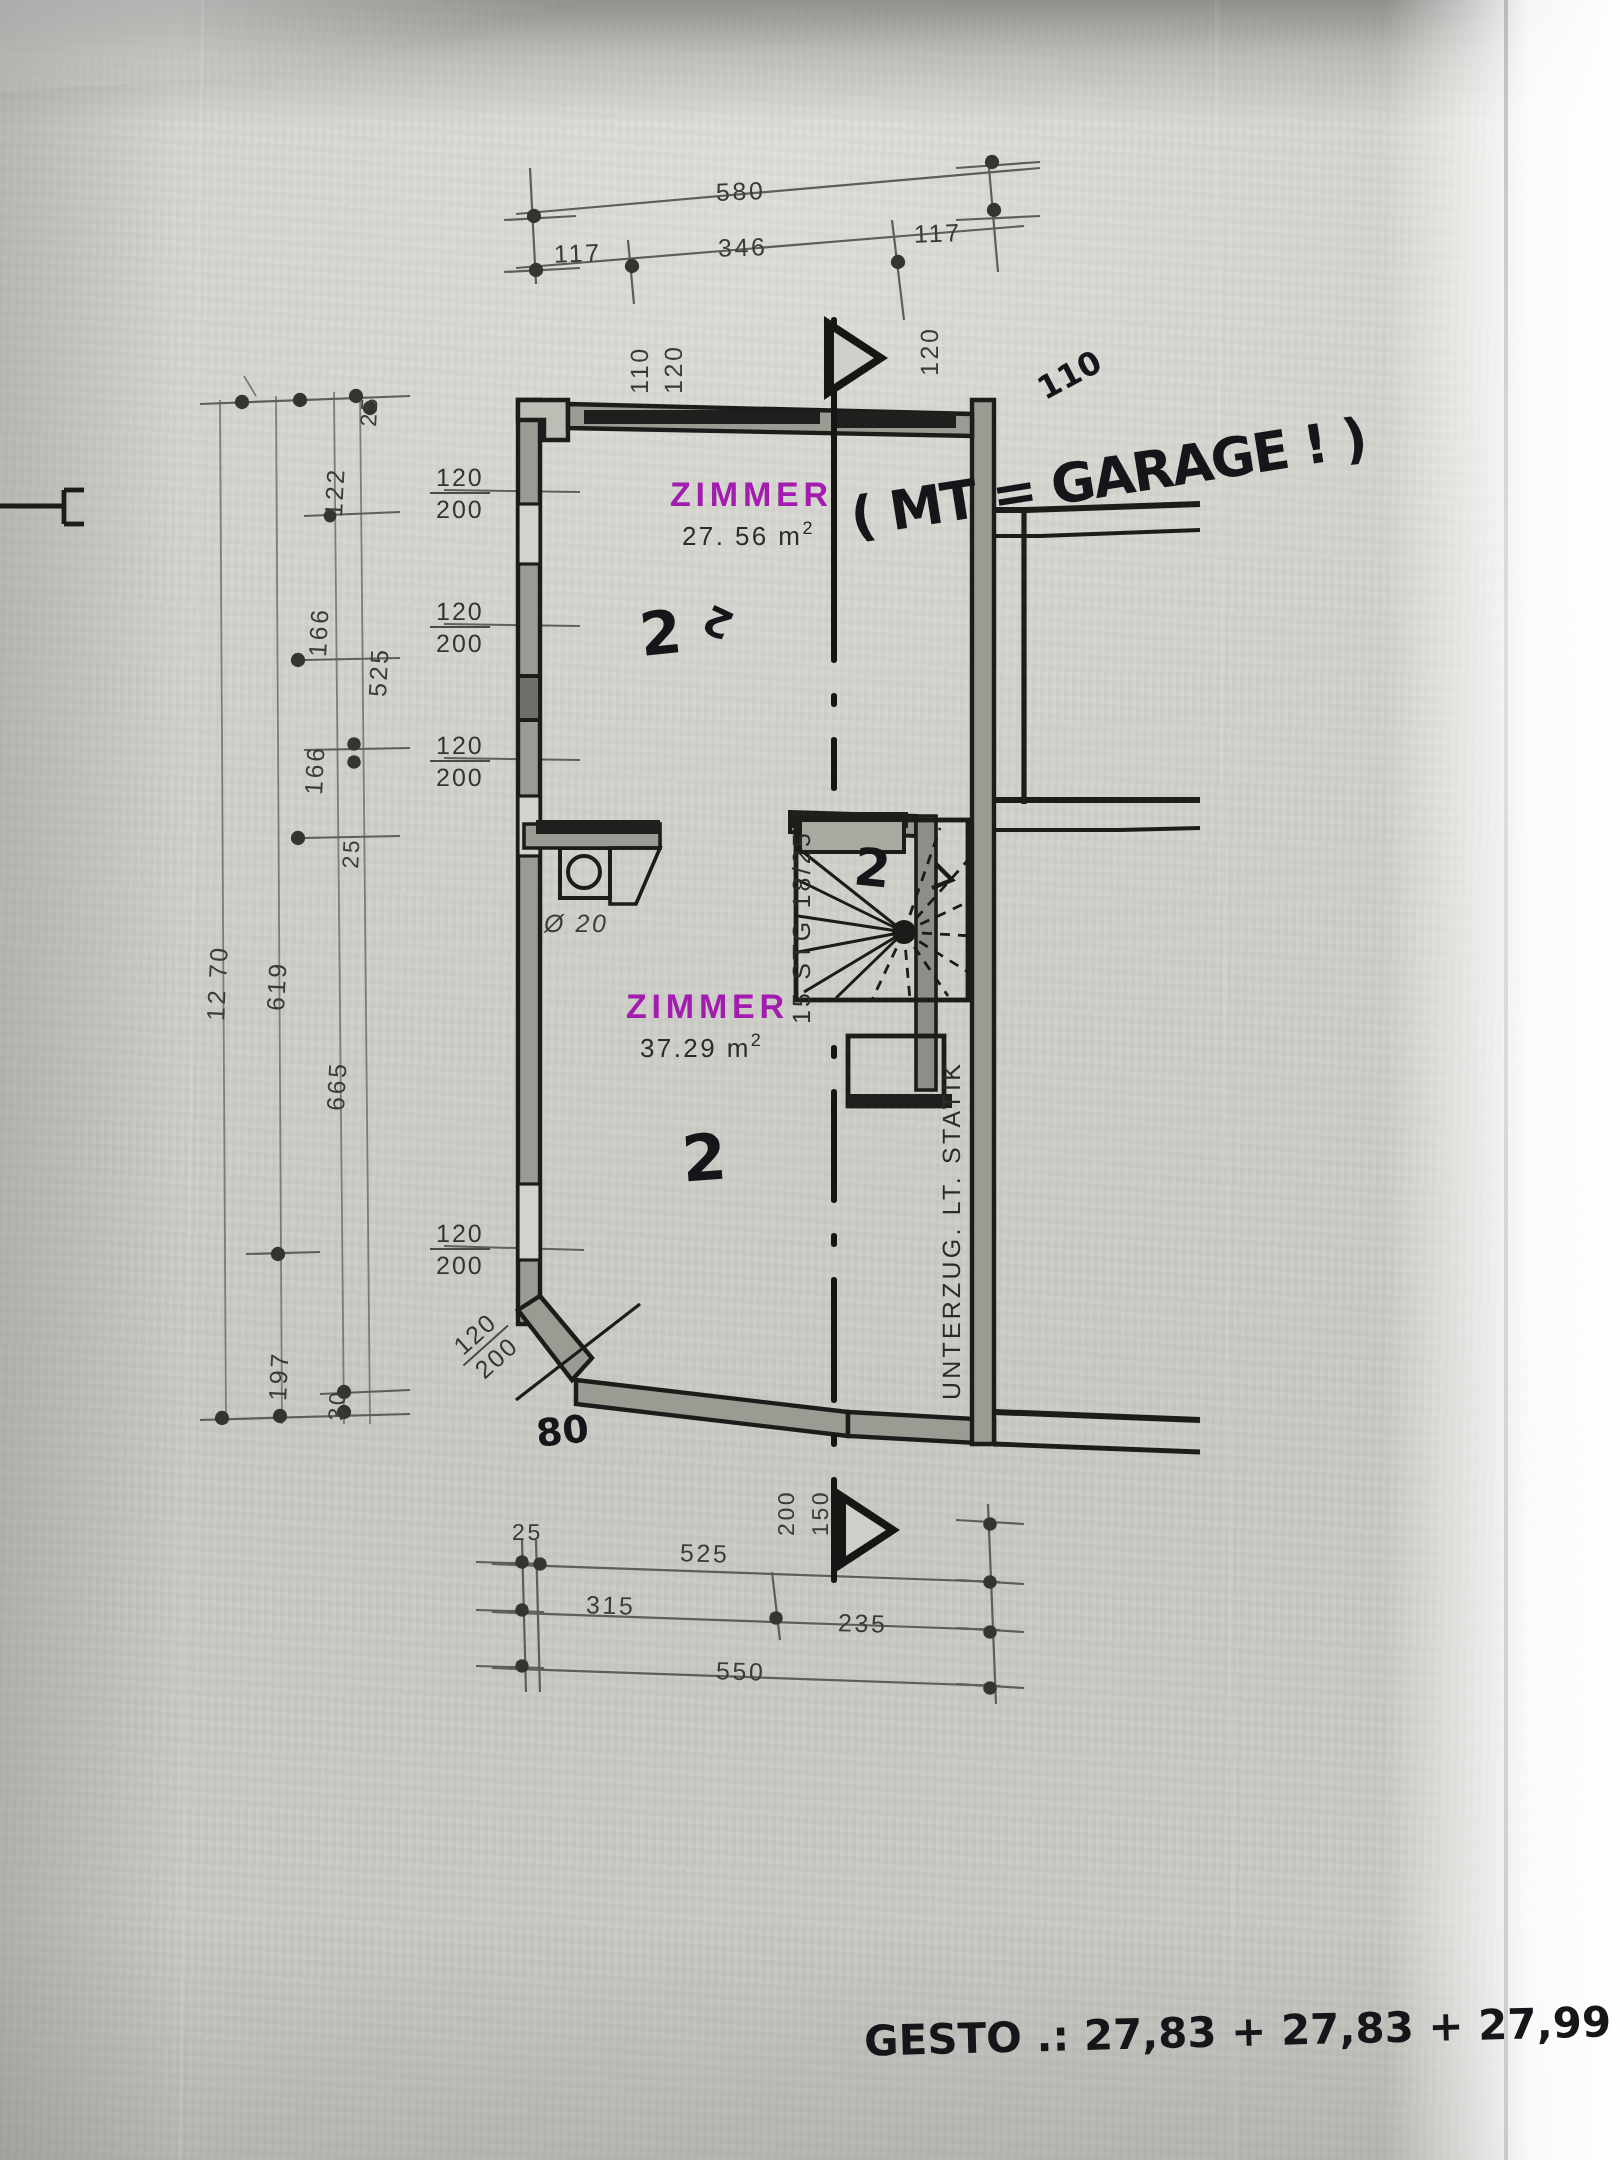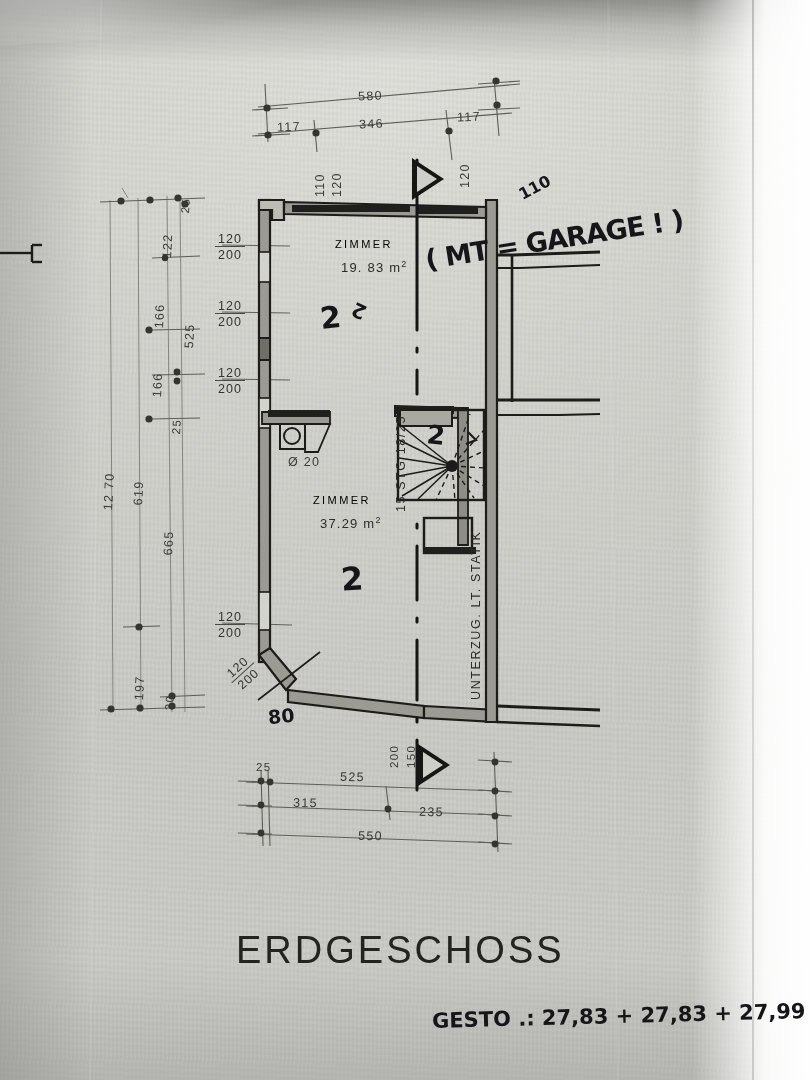--- a/index.html
+++ b/index.html
@@ -84,21 +84,21 @@
   }
   .txt {
     position: absolute;
     color: #2e2e2c;
     letter-spacing: .5px;
     white-space: nowrap;
     font-family: "Liberation Sans", sans-serif;
   }
   .dimtxt { font-size: 12.5px; color: #3a3a37; letter-spacing: 1.3px; }
   .dimtxt.small { font-size: 11.5px; }
-  .roomname { font-size: 11px; letter-spacing: 2.4px; color: #000000; }
+  .roomname { font-size: 17px; letter-spacing: 2.4px; color: #a21caf; font-weight: bold; }
   .roomarea { font-size: 13px; letter-spacing: 1.2px; color: #2b2b29; }
   .stairtxt { font-size: 12.5px; letter-spacing: 1.6px; color: #2b2b29; }
   .title {
     font-size: 38px;
     letter-spacing: 3px;
     color: #232321;
     font-family: "Liberation Sans", sans-serif;
   }
   .hand {
     position: absolute;
@@ -394,41 +394,40 @@
     <span class="num">120</span>
     <span class="den">200</span>
   </div>
   <div class="op-fraction" style="left:222px;top:672px;transform:rotate(-42deg);transform-origin:left top;">
     <span class="num">120</span>
     <span class="den">200</span>
   </div>
 
   <div class="txt roomname" style="left:335px;top:238px;">ZIMMER</div>
   <div class="txt roomarea" style="left:341px;top:259px;">
-    <span>19. 83 m</span><sup style="font-size:9px;">2</sup>
+    <span>27. 56 m</span><sup style="font-size:9px;">2</sup>
   </div>
 
   <div class="txt roomname" style="left:313px;top:494px;">ZIMMER</div>
   <div class="txt roomarea" style="left:320px;top:515px;">
     <span>37.29 m</span><sup style="font-size:9px;">2</sup>
   </div>
 
   <div class="txt stairtxt vert" style="left:394px;top:512px;transform:rotate(-90deg);">15 STG 18/25</div>
   <div class="txt stairtxt vert" style="left:469px;top:700px;transform:rotate(-90deg);">UNTERZUG. LT. STATIK</div>
-  <div class="txt dimtxt" style="left:288px;top:455px;">Ø 20</div>
+  <div class="txt dimtxt" style="left:272px;top:455px;font-style:italic;">Ø 20</div>
 
   <div class="hand" style="left:424px;top:224px;font-size:27px;transform:rotate(-9deg);letter-spacing:-1px;">( MT = GARAGE ! )</div>
   <div class="hand" style="left:518px;top:178px;font-size:16px;transform:rotate(-28deg);">110</div>
 
   <div class="hand" style="left:320px;top:300px;font-size:30px;transform:rotate(-6deg);">2</div>
   <div class="hand" style="left:352px;top:299px;font-size:20px;transform:rotate(-155deg);">2</div>
 
   <div class="hand" style="left:341px;top:560px;font-size:32px;transform:rotate(-4deg);">2</div>
 
   <div class="hand" style="left:427px;top:420px;font-size:26px;transform:rotate(6deg);">2</div>
 
   <div class="hand" style="left:268px;top:705px;font-size:19px;transform:rotate(-6deg);">80</div>
 
-  <div class="txt title" style="left:236px;top:929px;">ERDGESCHOSS</div>
 
   <div class="hand" style="left:432px;top:1004px;font-size:21px;transform:rotate(-1.5deg);letter-spacing:0px;">GESTO .:   27,83 + 27,83 + 27,99</div>
 
 </div>
 
 </body></html>

